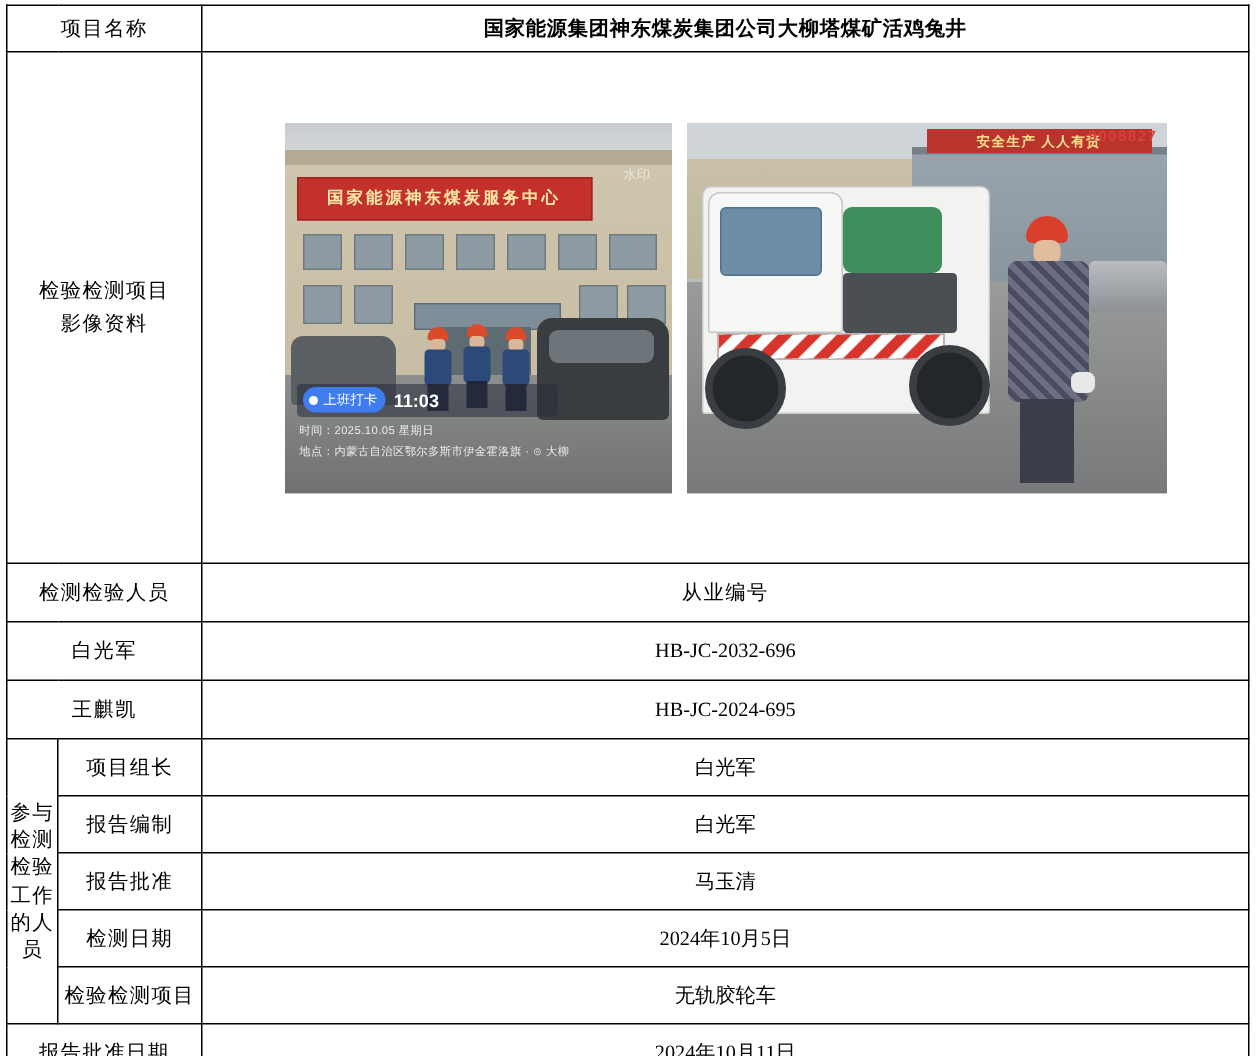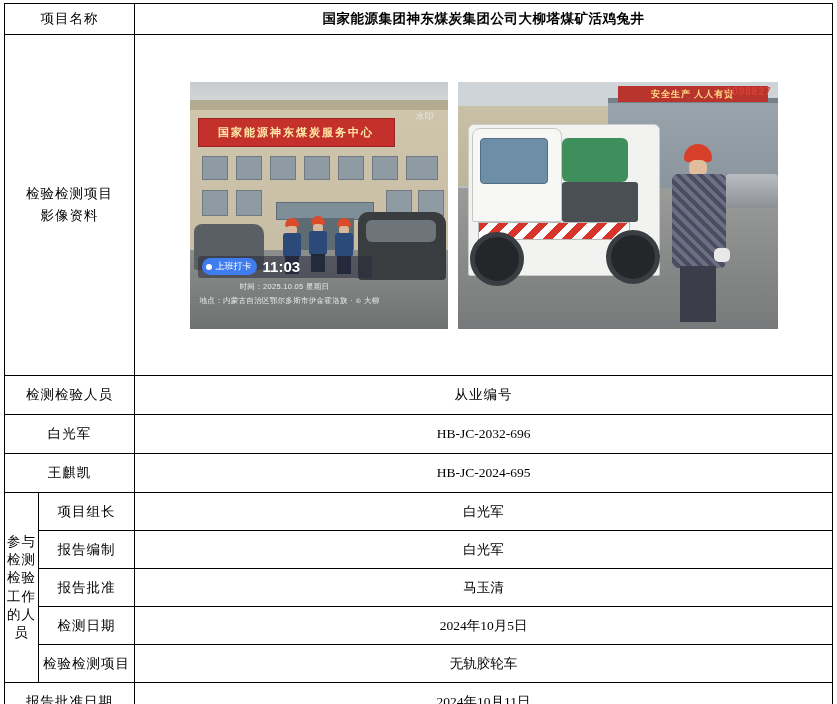--- a/index.html
+++ b/index.html
@@ -177,34 +177,34 @@
     white-space: nowrap;
   }
   .p1-stamp .badge:before {
     content: "";
     position: absolute; left: 4px; top: 50%;
     margin-top: -3px; width: 6px; height: 6px;
     border-radius: 50%; background: #ffffff;
   }
   .p1-stamp .time {
     color: #ffffff;
-    font-size: 15px;
+    font-size: 12px;
     font-family: "Liberation Sans", sans-serif;
     margin-left: 6px;
     font-weight: bold;
   }
   .p1-meta {
     position: absolute; left: 10px;
     color: #e9eaee;
     font-size: 7.5px;
     font-family: "Liberation Sans", sans-serif;
     white-space: nowrap;
     letter-spacing: 0.3px;
   }
-  .p1-meta.m1 { top: 200px; margin-left: 40px; }
+  .p1-meta.m1 { top: 200px; }
   .p1-meta.m2 { top: 214px; }
   .p1-wm {
     position: absolute; right: 14px; top: 28px;
     color: rgba(255,255,255,0.55);
     font-size: 9px;
   }
 
   
   .p2-sky {
     position: absolute; left: 0; top: 0; right: 0; height: 34px;

